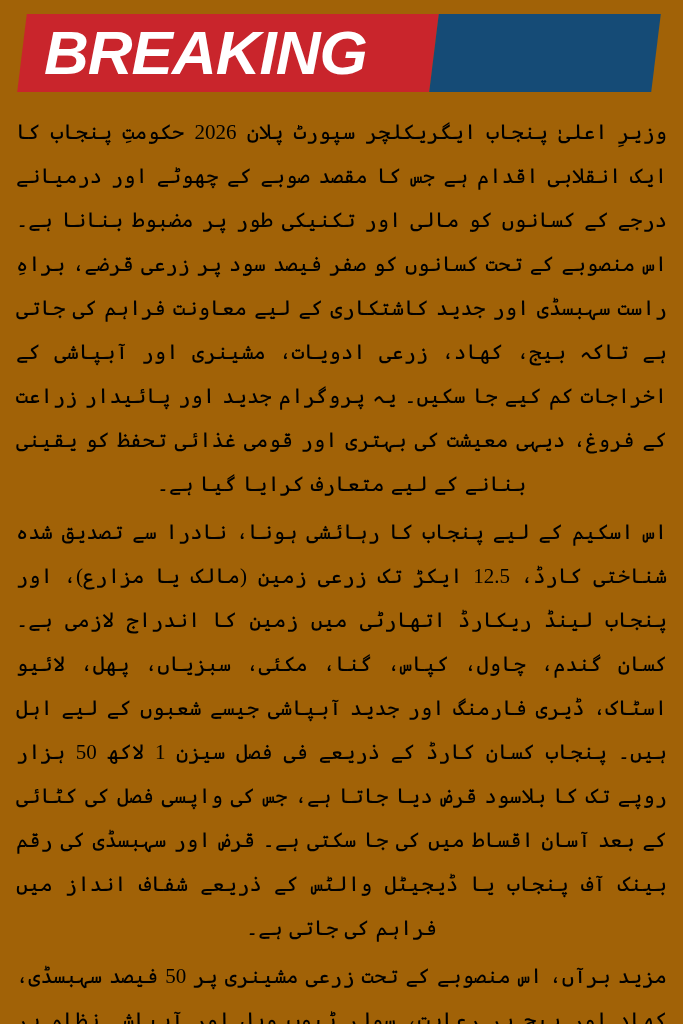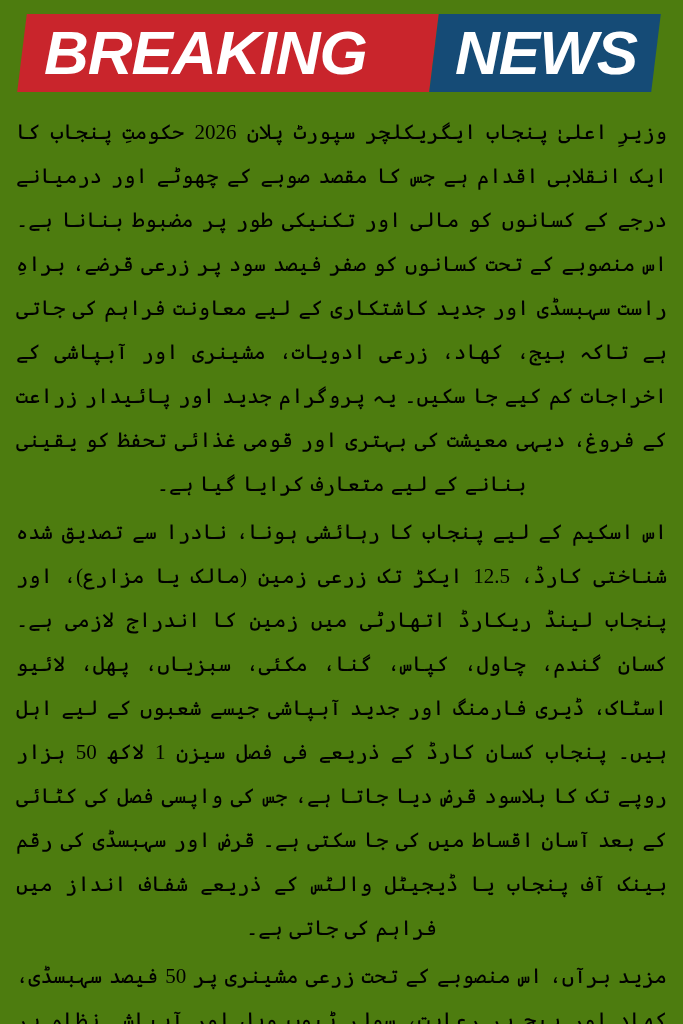--- a/index.html
+++ b/index.html
@@ -12,21 +12,21 @@
     width: 683px;
     height: 1024px;
     overflow: hidden;
     font-family: "Liberation Serif", "DejaVu Serif", serif;
   }
 
   .page {
     position: relative;
     width: 683px;
     height: 1024px;
-    background: #4d7c0f;
+    background: #a16207;
     box-sizing: border-box;
   }
 
   
   .banner {
     position: relative;
     width: 683px;
     height: 104px;
     overflow: hidden;
     direction: ltr;
@@ -102,21 +102,20 @@
 </head>
 <body>
 
 <div class="page">
 
   <div class="banner">
     <div class="banner-inner">
       <div class="slab slab-red"></div>
       <div class="slab slab-blue"></div>
       <div class="slab-label label-breaking">BREAKING</div>
-      <div class="slab-label label-news">NEWS</div>
     </div>
   </div>
 
   <div class="article">
 
     <p class="para">وزیرِ اعلیٰ پنجاب ایگریکلچر سپورٹ پلان 2026 حکومتِ پنجاب کا ایک انقلابی اقدام ہے جس کا مقصد صوبے کے چھوٹے اور درمیانے درجے کے کسانوں کو مالی اور تکنیکی طور پر مضبوط بنانا ہے۔ اس منصوبے کے تحت کسانوں کو صفر فیصد سود پر زرعی قرضے، براہِ راست سہبسڈی اور جدید کاشتکاری کے لیے معاونت فراہم کی جاتی ہے تاکہ بیج، کھاد، زرعی ادویات، مشینری اور آبپاشی کے اخراجات کم کیے جا سکیں۔ یہ پروگرام جدید اور پائیدار زراعت کے فروغ، دیہی معیشت کی بہتری اور قومی غذائی تحفظ کو یقینی بنانے کے لیے متعارف کرایا گیا ہے۔</p>
 
     <p class="para">اس اسکیم کے لیے پنجاب کا رہائشی ہونا، نادرا سے تصدیق شدہ شناختی کارڈ، 12.5 ایکڑ تک زرعی زمین (مالک یا مزارع)، اور پنجاب لینڈ ریکارڈ اتھارٹی میں زمین کا اندراج لازمی ہے۔ کسان گندم، چاول، کپاس، گنا، مکئی، سبزیاں، پھل، لائیو اسٹاک، ڈیری فارمنگ اور جدید آبپاشی جیسے شعبوں کے لیے اہل ہیں۔ پنجاب کسان کارڈ کے ذریعے فی فصل سیزن 1 لاکھ 50 ہزار روپے تک کا بلاسود قرض دیا جاتا ہے، جس کی واپسی فصل کی کٹائی کے بعد آسان اقساط میں کی جا سکتی ہے۔ قرض اور سہبسڈی کی رقم بینک آف پنجاب یا ڈیجیٹل والٹس کے ذریعے شفاف انداز میں فراہم کی جاتی ہے۔</p>
 
     <p class="para para-last-right"><span>مزید برآں، اس منصوبے کے تحت زرعی مشینری پر 50 فیصد سہبسڈی، کھاد اور بیج پر رعایت، سولر ٹیوب ویل اور آبپاشی نظام پر خصوصی سہولتیں اور جدید زرعی تربیت بھی شامل ہے۔ آن لائن رجسٹریشن اور اسٹیٹس ٹریکنگ نے درمیانی افراد کا کردار ختم کر دیا ہے، جس سے شفافیت میں اضافہ ہوا ہے۔</span></p>

